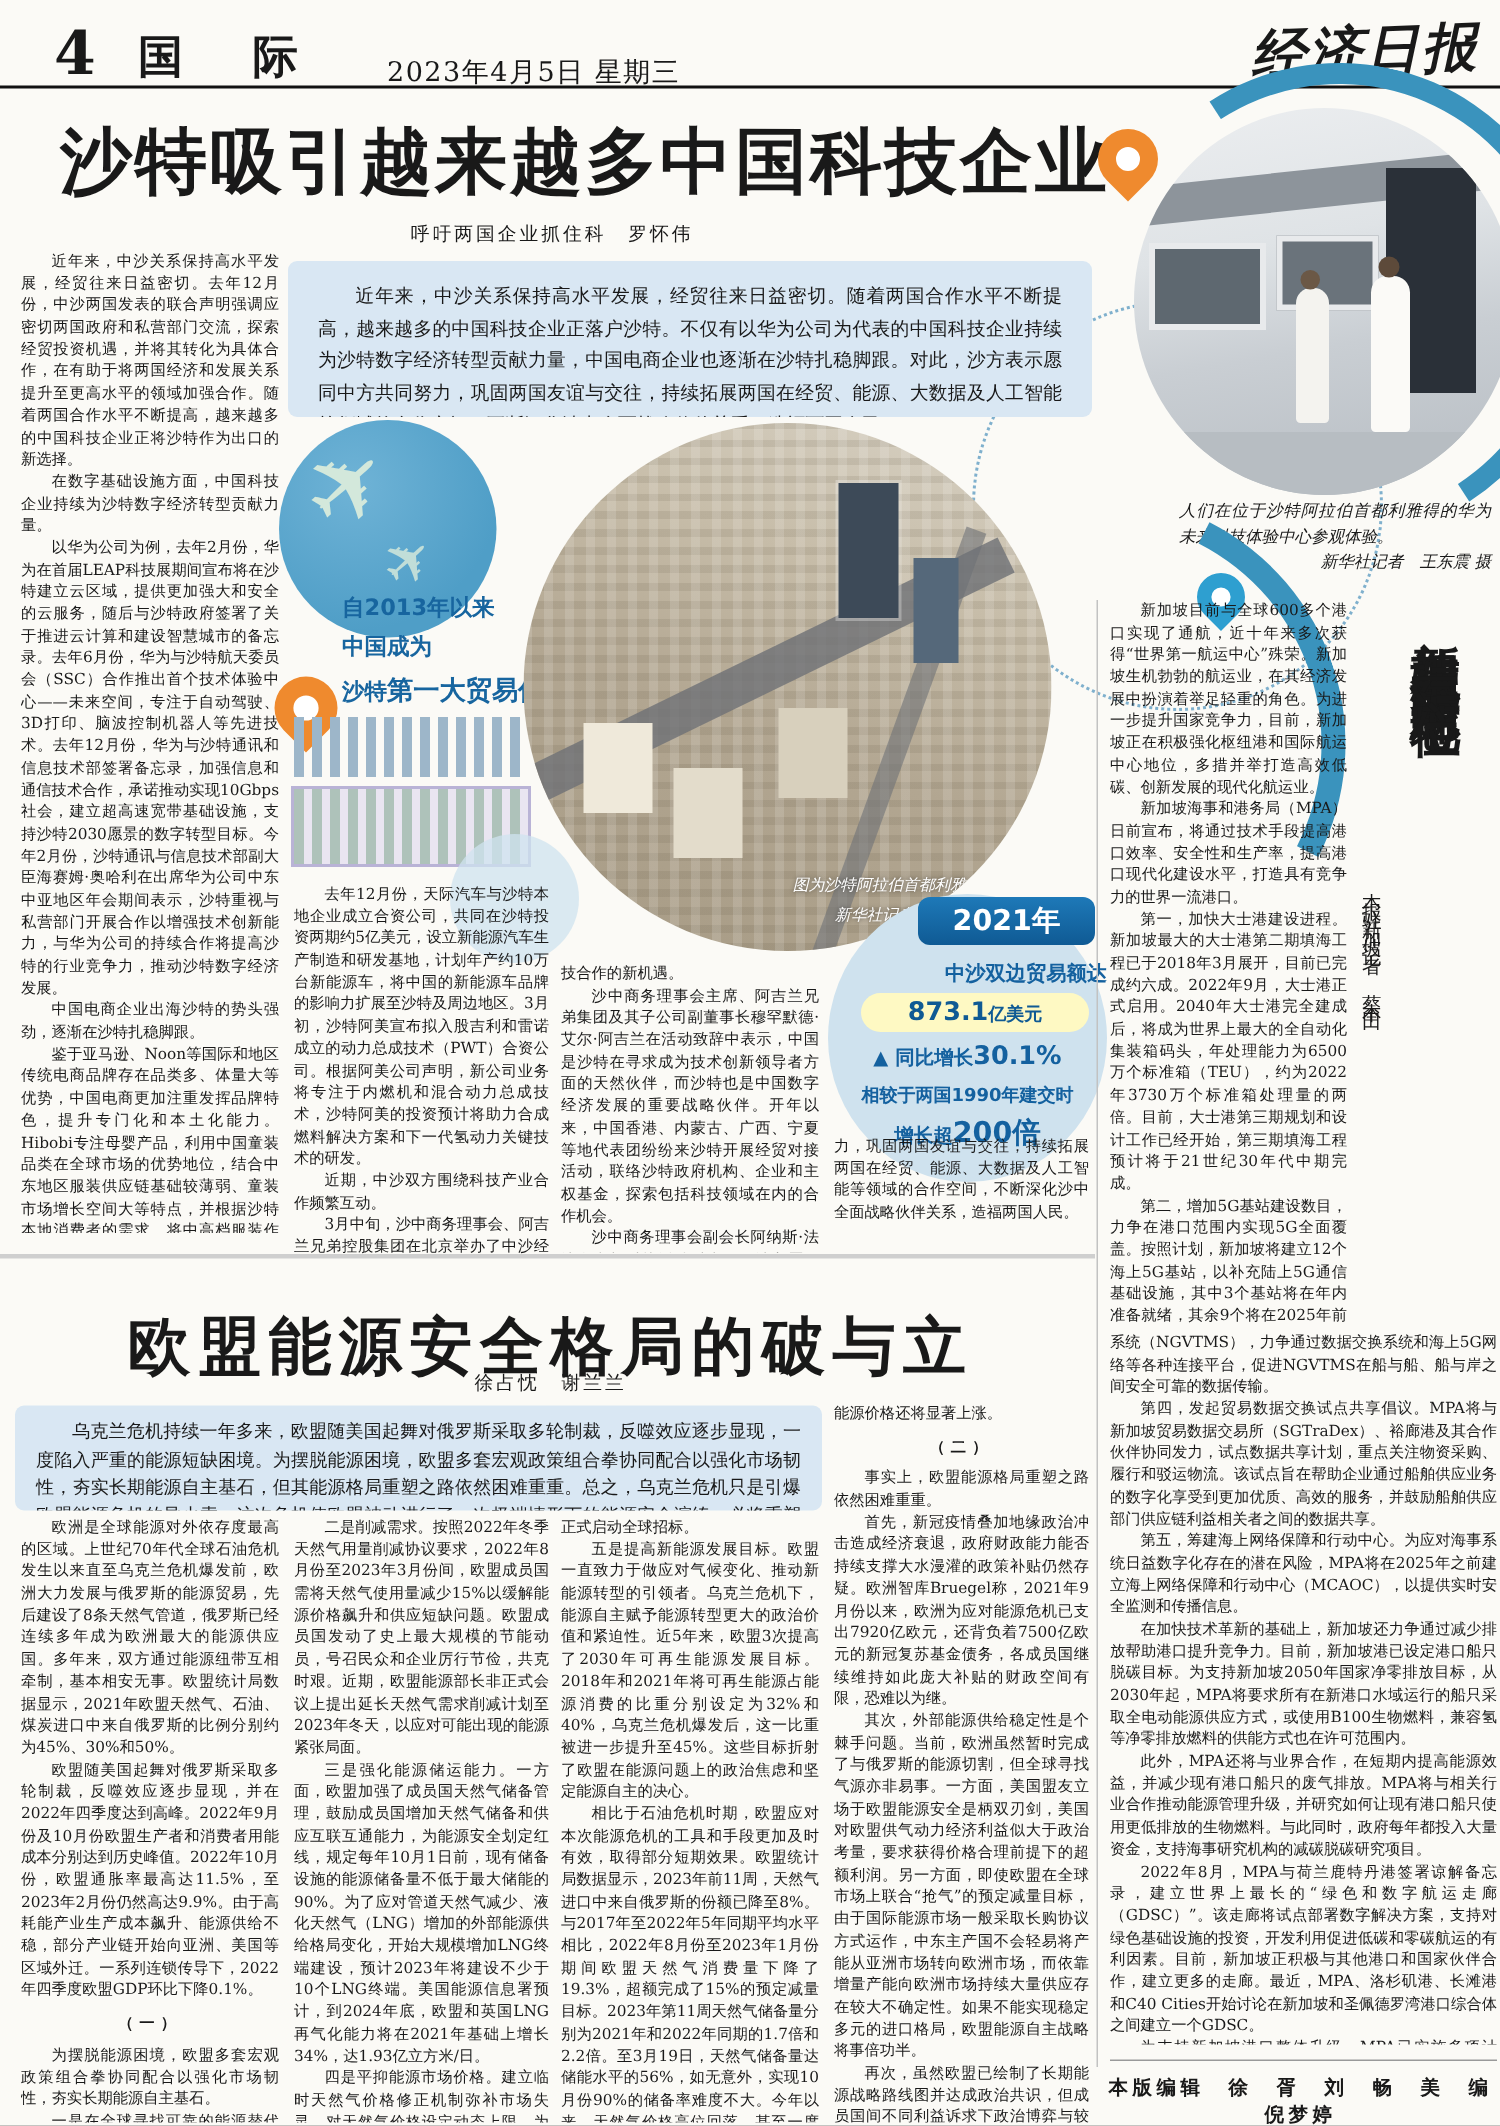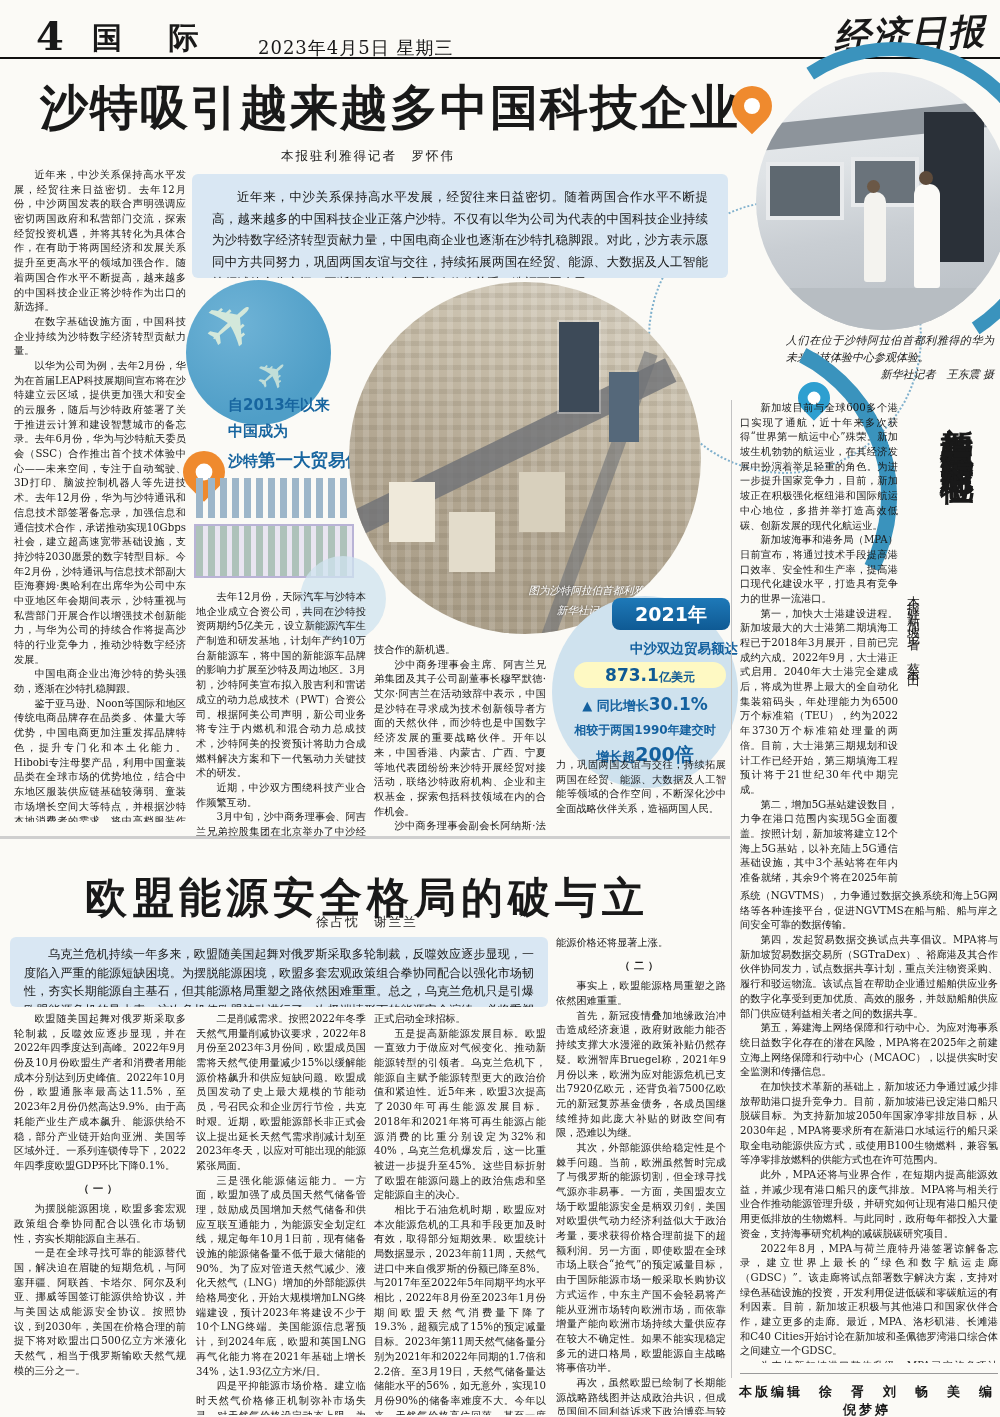--- a/index.html
+++ b/index.html
@@ -77,21 +77,21 @@
 
 <div class="page">
 
   <div class="abs pagenum" style="left:36px;top:12px;">4</div>
   <div class="abs section" style="left:92px;top:18px;">国 际</div>
   <div class="abs date" style="left:218px;top:36px;">2023年4月5日 星期三</div>
   <div class="abs masthead" style="right:14px;top:10px;">经济日报</div>
   <div class="abs hrule" style="left:0;top:57px;width:1000px;"></div>
 
   <div class="abs h1" style="left:34px;top:76px;width:712px;">沙特吸引越来越多中国科技企业</div>
-  <div class="abs byline" style="left:18px;top:148px;width:700px;">本报驻利雅得记者　罗怀伟</div>
+  <div class="abs byline" style="left:18px;top:148px;width:700px;">呼吁两国企业抓住科　罗怀伟</div>
 
   <div class="abs" style="left:728px;top:60px;width:272px;height:345px;">
     <div class="abs arc" style="left:6px;top:-18px;width:290px;height:290px;transform:rotate(12deg);"></div>
     <div class="abs dottedring" style="left:-80px;top:140px;width:270px;height:270px;"></div>
     <div class="abs photo1" style="left:28px;top:12px;width:254px;height:258px;">
       <div class="abs" style="left:0;top:40px;width:254px;height:26px;background:#8d949b;transform:rotate(-6deg);"></div>
       <div class="abs" style="left:10px;top:90px;width:70px;height:50px;background:#5e6870;border:4px solid #e8eaec;"></div>
       <div class="abs" style="left:95px;top:85px;width:60px;height:42px;background:#6a737b;border:4px solid #e8eaec;"></div>
       <div class="abs" style="left:168px;top:40px;width:60px;height:150px;background:#2a3038;"></div>
       <div class="abs" style="left:108px;top:120px;width:22px;height:90px;background:#f4f3ef;border-radius:10px 10px 3px 3px;"></div>
@@ -174,20 +174,21 @@
     </div>
 
   <div class="abs divider" style="left:0;top:836px;width:730px;height:3px;"></div>
 
   <div class="abs h2" style="left:8px;top:870px;width:718px;">欧盟能源安全格局的破与立</div>
   <div class="abs byline" style="left:8px;top:914px;width:718px;">徐占忱　谢兰兰</div>
   <div class="abs introbox" style="left:10px;top:937px;width:538px;height:70px;font-size:12px;line-height:1.55;">
     <div class="inner" style="padding:8px 14px;">乌克兰危机持续一年多来，欧盟随美国起舞对俄罗斯采取多轮制裁，反噬效应逐步显现，一度陷入严重的能源短缺困境。为摆脱能源困境，欧盟多套宏观政策组合拳协同配合以强化市场韧性，夯实长期能源自主基石，但其能源格局重塑之路依然困难重重。总之，乌克兰危机只是引爆欧盟能源危机的导火索，这次危机使欧盟被动进行了一次极端情形下的能源安全演练，必将重塑欧洲的能源安全观。</div>
   </div>
   <div class="abs txtcol" style="left:14px;top:1012px;width:172px;height:403px;">
+      <p class="para">欧洲是全球能源对外依存度最高的区域。上世纪70年代全球石油危机发生以来直至乌克兰危机爆发前，欧洲大力发展与俄罗斯的能源贸易，先后建设了8条天然气管道，俄罗斯已经连续多年成为欧洲最大的能源供应国。多年来，双方通过能源纽带互相牵制，基本相安无事。欧盟统计局数据显示，2021年欧盟天然气、石油、煤炭进口中来自俄罗斯的比例分别约为45%、30%和50%。</p>
       <p class="para">欧盟随美国起舞对俄罗斯采取多轮制裁，反噬效应逐步显现，并在2022年四季度达到高峰。2022年9月份及10月份欧盟生产者和消费者用能成本分别达到历史峰值。2022年10月份，欧盟通胀率最高达11.5%，至2023年2月份仍然高达9.9%。由于高耗能产业生产成本飙升、能源供给不稳，部分产业链开始向亚洲、美国等区域外迁。一系列连锁传导下，2022年四季度欧盟GDP环比下降0.1%。</p>
       <p class="para sec-mark">（一）</p>
       <p class="para">为摆脱能源困境，欧盟多套宏观政策组合拳协同配合以强化市场韧性，夯实长期能源自主基石。</p>
       <p class="para">一是在全球寻找可靠的能源替代国，解决迫在眉睫的短期危机，与阿塞拜疆、阿联酋、卡塔尔、阿尔及利亚、挪威等国签订能源供给协议，并与美国达成能源安全协议。按照协议，到2030年，美国在价格合理的前提下将对欧盟出口500亿立方米液化天然气，相当于俄罗斯输欧天然气规模的三分之一。</p>
     </div>
   <div class="abs txtcol" style="left:196px;top:1012px;width:170px;height:403px;">
       <p class="para">二是削减需求。按照2022年冬季天然气用量削减协议要求，2022年8月份至2023年3月份间，欧盟成员国需将天然气使用量减少15%以缓解能源价格飙升和供应短缺问题。欧盟成员国发动了史上最大规模的节能动员，号召民众和企业厉行节俭，共克时艰。近期，欧盟能源部长非正式会议上提出延长天然气需求削减计划至2023年冬天，以应对可能出现的能源紧张局面。</p>
       <p class="para">三是强化能源储运能力。一方面，欧盟加强了成员国天然气储备管理，鼓励成员国增加天然气储备和供应互联互通能力，为能源安全划定红线，规定每年10月1日前，现有储备设施的能源储备量不低于最大储能的90%。为了应对管道天然气减少、液化天然气（LNG）增加的外部能源供给格局变化，开始大规模增加LNG终端建设，预计2023年将建设不少于10个LNG终端。美国能源信息署预计，到2024年底，欧盟和英国LNG再气化能力将在2021年基础上增长34%，达1.93亿立方米/日。</p>
       <p class="para">四是平抑能源市场价格。建立临时天然气价格修正机制弥补市场失灵，对天然气价格设定动态上限，为紧急状况下干预市场提供政策工具。同时，多个成员国对部分能源企业加征暴利税，将超额利润部分分配给弱势群体，并以能源补贴、提高最低工资等方式降低家庭用能成本。3月14日，欧盟电力市场改革方案正式出台，力图通过长期合同平抑电力价格波动，降低企业和居民的风险敞口，提高电力市场应对极端变化和能源市场危机的灵活性，在国际市场上谋求以联合采购形式获得更强议价能力，4月份即将</p>
     </div>

